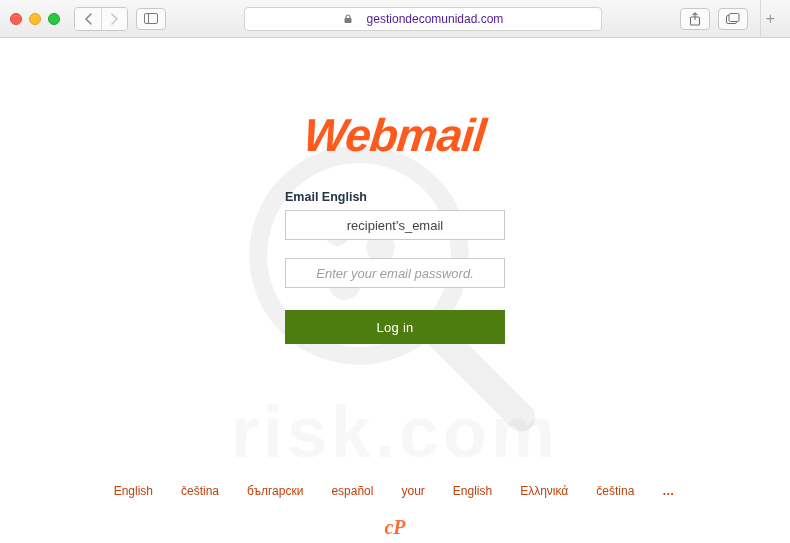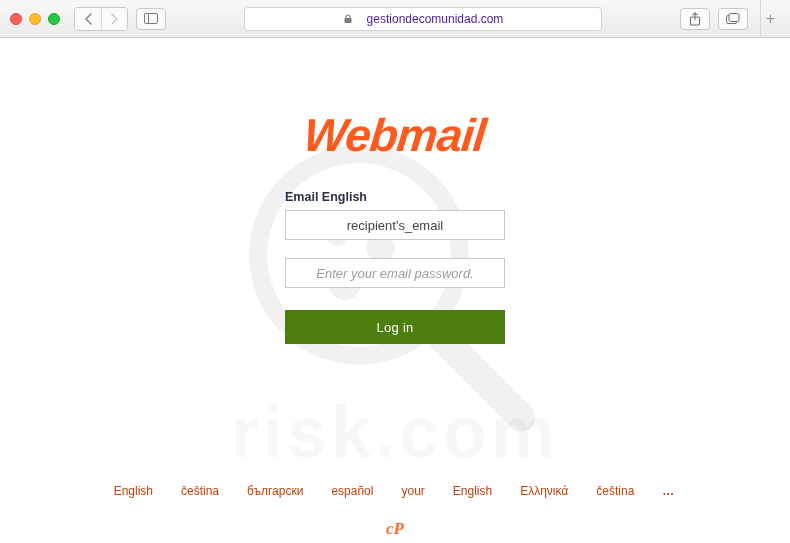--- a/index.html
+++ b/index.html
@@ -110,21 +110,21 @@
     font-size:12px;
     color:#c2410c;
   }
   .lang { cursor:pointer; }
   .lang-more { font-weight:bold; letter-spacing:2px; cursor:pointer;}
 
   .cp-footer {
     position:absolute; bottom:4px; left:0; right:0;
     display:flex; justify-content:center;
   }
-  .cp-logo { font-family: Georgia, serif; font-style:italic; font-weight:bold; font-size:17px; color:#ff6c2f;}
+  .cp-logo { font-family: Georgia, serif; font-style:italic; font-weight:bold; font-size:20px; color:#ff6c2f;}
 
   .lock { width:10px; height:10px; }
 </style>
 </head>
 <body>
 
 <div class="chrome">
   <div class="traffic">
     <div class="tl red"></div>
     <div class="tl yellow"></div>

